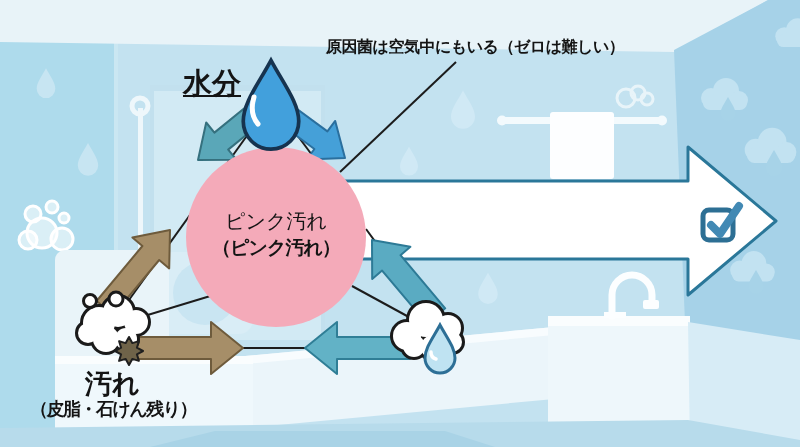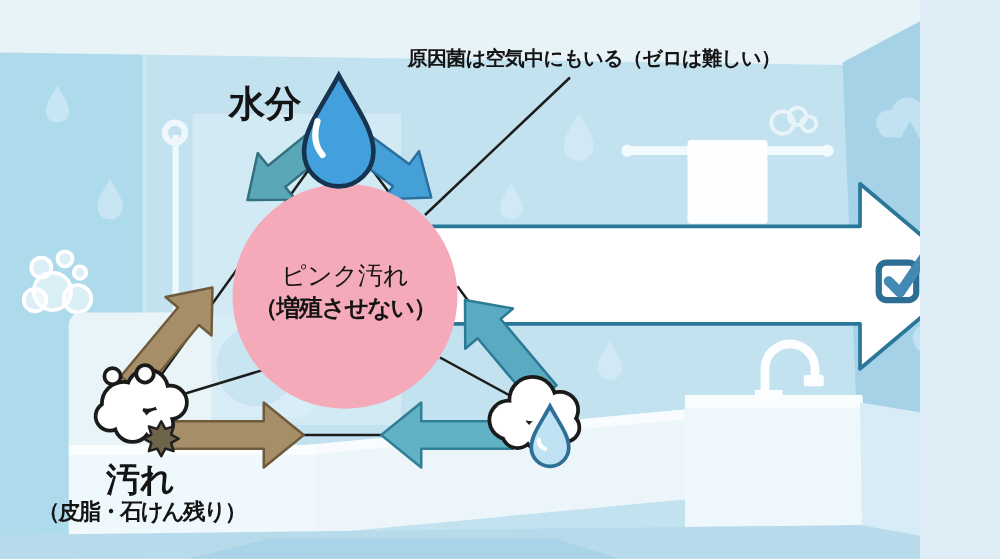--- a/index.html
+++ b/index.html
@@ -1,21 +1,21 @@
 <!DOCTYPE html>
 <html><head>
 <meta charset="utf-8">
 <style>
   html,body{margin:0;padding:0;background:#dfeef6;}
-  .stage{position:relative;width:736px;height:447px;overflow:hidden;
+  .stage{position:relative;width:800px;height:447px;overflow:hidden;
          font-family:"Liberation Sans","DejaVu Sans",sans-serif;}
   .stage svg{position:absolute;left:0;top:0;}
   .lbl{position:absolute;color:#141414;font-weight:bold;white-space:nowrap;z-index:5;}
   .lbl-note{left:326px;top:37px;font-size:16px;letter-spacing:-0.5px;}
-  .lbl-moisture{left:183px;top:64px;font-size:29px;}
+  .lbl-moisture{left:183px;top:64px;font-size:29px;text-decoration:underline;}
   .lbl-dirt{left:85px;top:366px;font-size:27px;}
   .lbl-dirt-sub{left:30px;top:397px;font-size:18px;letter-spacing:-1.5px;}
   .lbl-humidity{left:411px;top:367px;font-size:27px;}
   .center-text{position:absolute;left:156px;top:205px;width:240px;text-align:center;z-index:5;}
   .center-text .t1{font-size:20px;font-weight:normal;color:#141414;line-height:32px;}
   .center-text .t2{font-size:19px;font-weight:bold;color:#141414;line-height:22px;letter-spacing:-1px;}
   .lbl-goal{left:439px;top:205px;font-size:28px;letter-spacing:-0.5px;line-height:31px;}
   .checkbox-svg{left:699px;top:198px;z-index:5;}
   .bg-svg{z-index:0;}
   .diagram-svg{z-index:2;}
@@ -195,21 +195,21 @@
       </g>
       <use href="#dropP" transform="translate(440,347)" fill="#bfe3f2" stroke="#2d6f96" stroke-width="3"></use>
       <path d="M431,352 a7,7 0 0 0 5,7" stroke="#ffffff" stroke-width="3.5" fill="none" stroke-linecap="round"></path>
     </g>
   </svg>
 
   <div class="lbl lbl-note">原因菌は空気中にもいる（ゼロは難しい）</div>
   <div class="lbl lbl-moisture">水分</div>
   <div class="center-text">
     <div class="t1">ピンク汚れ</div>
-    <div class="t2">（増殖させない）</div>
+    <div class="t2">（ピンク汚れ）</div>
   </div>
   <div class="lbl lbl-dirt-sub">（皮脂・石けん残り）</div>
   <div class="lbl lbl-dirt">汚れ</div>
 
   <svg class="checkbox-svg" style="left:699px;top:198px;" width="46" height="46" viewBox="0 0 46 46">
     <rect x="4" y="12" width="30" height="30" rx="6" fill="#ffffff" stroke="#2d6f94" stroke-width="5"></rect>
     <path d="M12,27 L21,36 L40,8" stroke="#4289b4" stroke-width="8" fill="none" stroke-linecap="round" stroke-linejoin="round"></path>
   </svg>
 
 </div>

